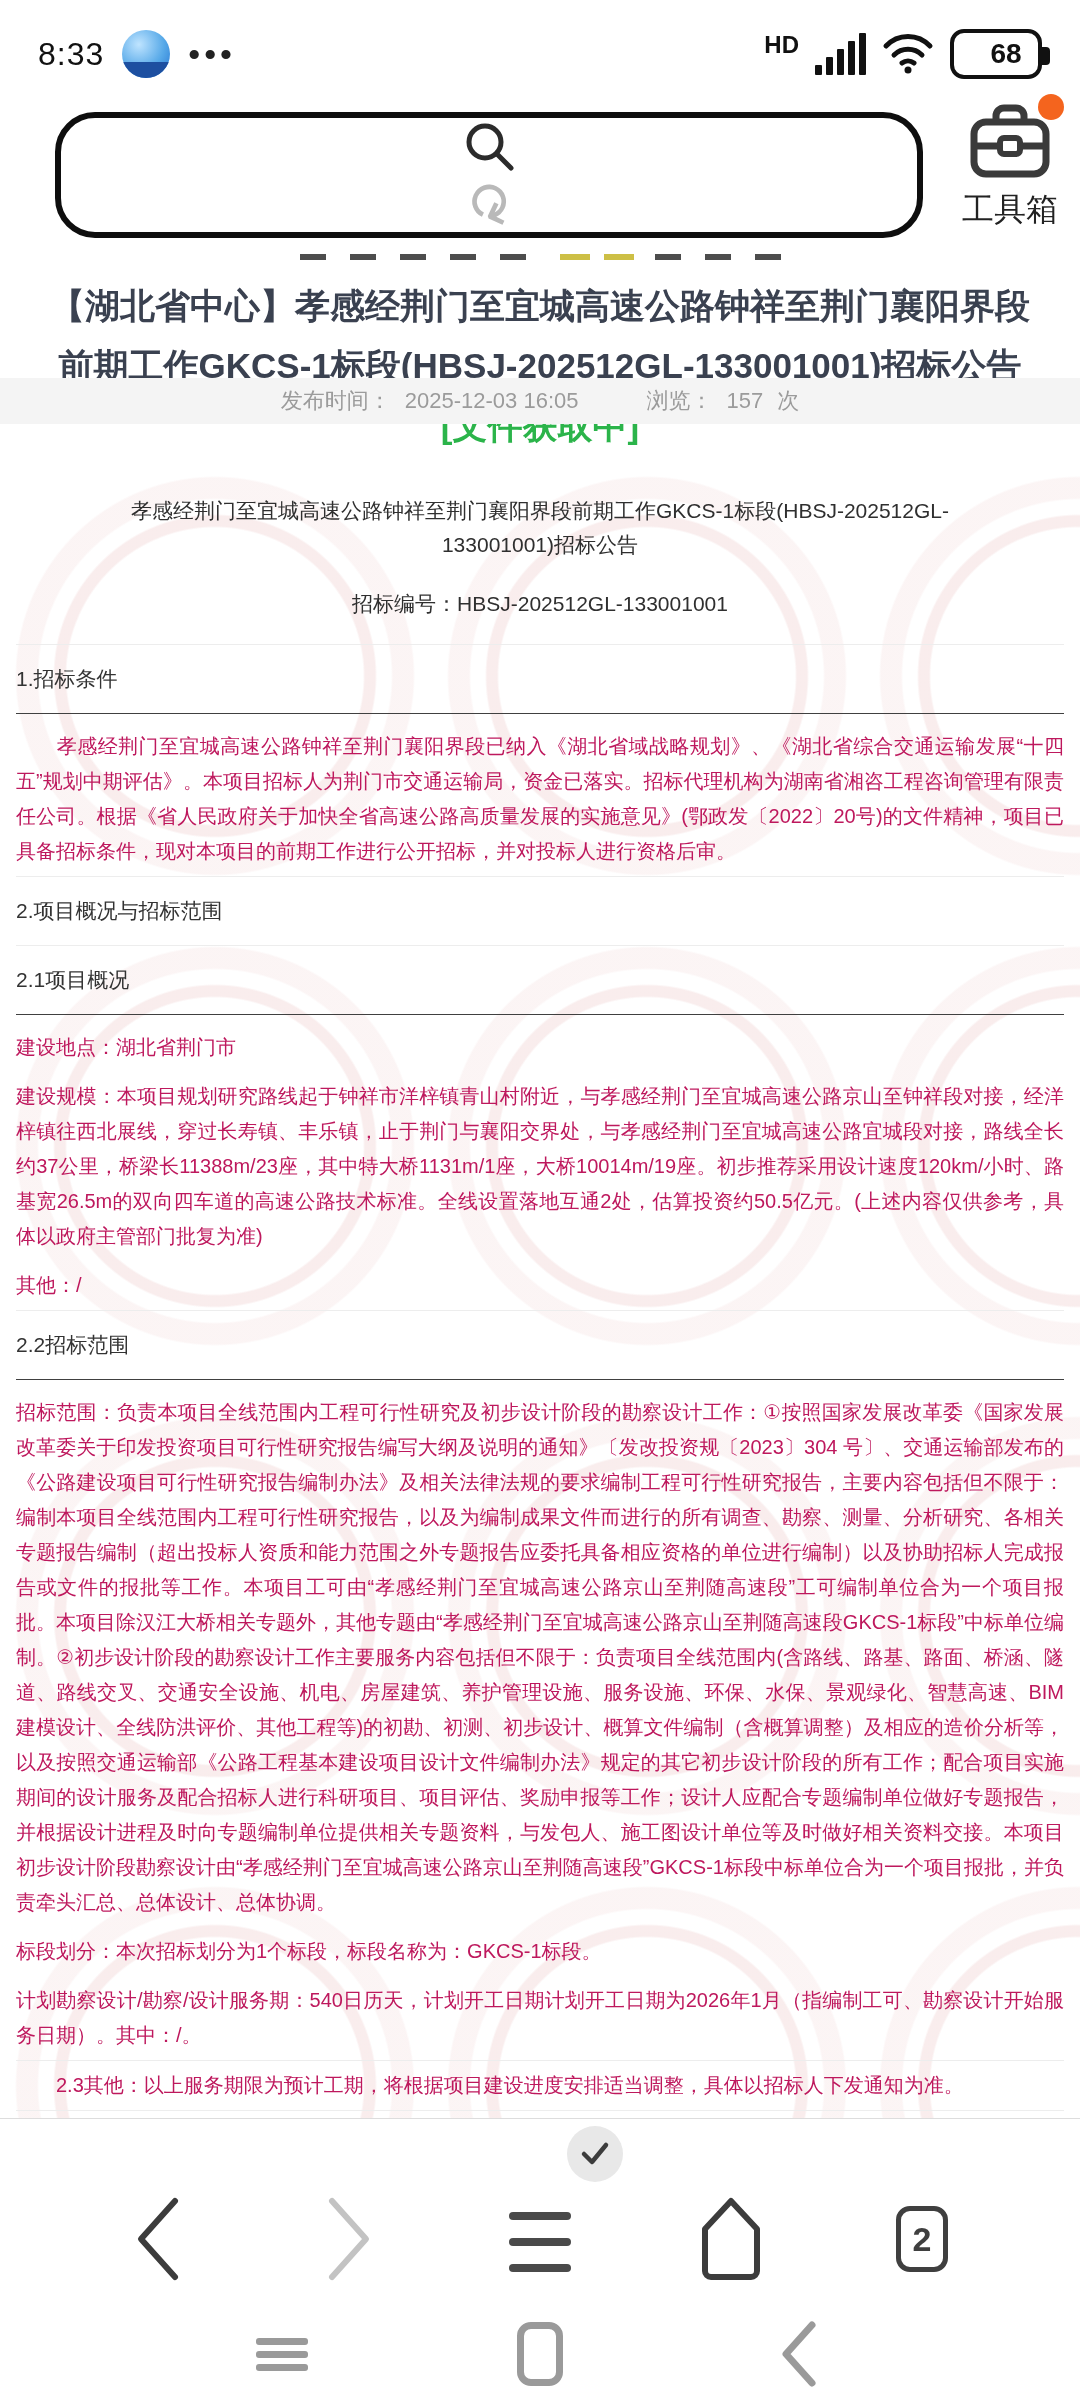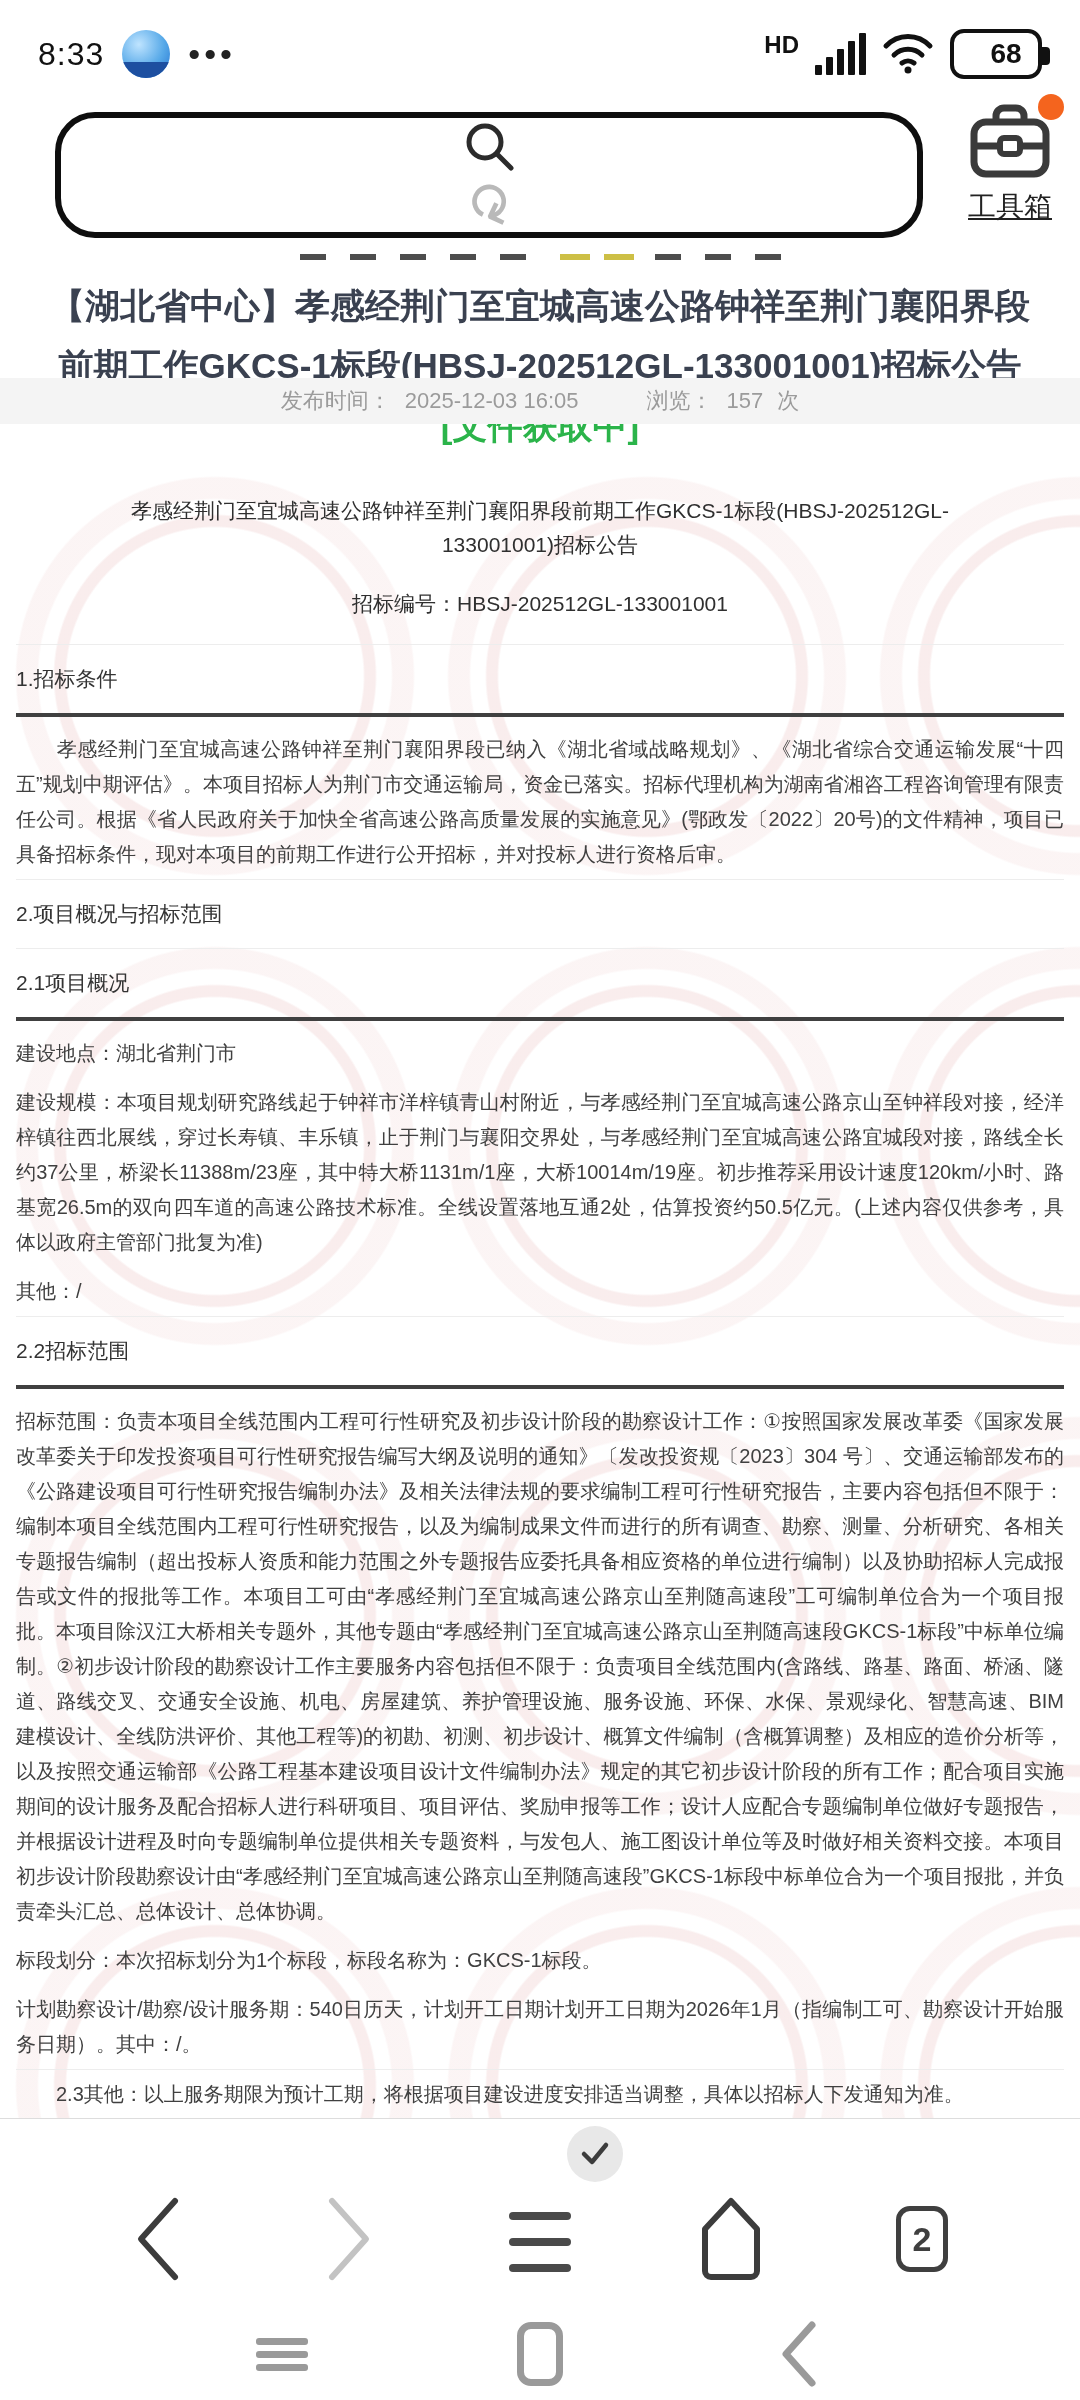--- a/index.html
+++ b/index.html
@@ -29,21 +29,21 @@
   
   .search-row{position:absolute;top:100px;left:0;width:100%;height:150px;}
   .search-pill{position:absolute;left:55px;top:12px;width:868px;height:126px;border:6px solid #0e0e0e;
                border-radius:40px;background:#fff;display:flex;align-items:center;padding:0 30px;flex-direction:column;}
   .search-pill .q-text{flex:1;font-size:46px;color:#1c1c1c;white-space:nowrap;overflow:hidden;
                        text-overflow:ellipsis;margin-left:22px;}
   .refresh{font-size:56px;color:#b9b9b9;transform:rotate(70deg);line-height:1;}
   .toolbox{position:absolute;left:945px;top:4px;width:130px;text-align:center;}
   .toolbox .tb-ic{position:relative;display:inline-block;}
   .tb-dot{position:absolute;right:-12px;top:-10px;width:26px;height:26px;border-radius:50%;background:#f4641e;}
-  .tb-label{font-size:28px;color:#222;margin-top:6px;text-decoration:underline;}
+  .tb-label{font-size:32px;color:#222;margin-top:6px;}
 
   
   .cutoff{position:absolute;top:254px;height:6px;background:repeating-linear-gradient(90deg,#4d4d4d 0 26px,transparent 26px 50px);}
   .cutoff.c1{left:300px;width:250px;}
   .cutoff.c2{left:655px;width:140px;}
   .cutoff.cy{left:560px;width:80px;background:repeating-linear-gradient(90deg,#cdbf45 0 30px,transparent 30px 44px);}
 
   
   .art-title{position:absolute;top:276px;left:38px;width:1004px;text-align:center;
              font-size:35px;font-weight:700;color:#3a4150;line-height:60px;}
@@ -58,22 +58,22 @@
   .doc .wm{position:absolute;inset:0;pointer-events:none;
      background-image:radial-gradient(circle at 215px 230px, transparent 148px, rgba(198,78,78,.10) 150px,
         rgba(198,78,78,.10) 160px, transparent 162px, transparent 176px, rgba(198,78,78,.06) 178px,
         rgba(198,78,78,.06) 198px, transparent 200px);
      background-size:432px 470px;}
   .doc-inner{position:relative;}
   .doc-title{text-align:center;font-size:21px;color:#2f2f2f;line-height:34px;padding:0 60px;}
   .bid-no{text-align:center;font-size:21px;color:#2f2f2f;margin-top:28px;padding-bottom:26px;}
   .doc-section{border-top:1px solid #ededed;}
   .sec-heading{font-size:21px;color:#333;padding:20px 0;}
-  .sec-heading.has-body{border-bottom:4px solid #404040;margin-bottom:8px;}
-  .para{font-size:20px;color:#404040;line-height:35px;padding:7px 0;text-align:justify;}
+  .sec-heading.has-body{border-bottom:1px solid #404040;margin-bottom:8px;}
+  .para{font-size:20px;color:#be185d;line-height:35px;padding:7px 0;text-align:justify;}
   .page-cut{position:absolute;top:2118px;left:0;width:100%;height:1px;background:#ddd;}
 
   
   .check-badge{position:absolute;top:2126px;left:567px;width:56px;height:56px;border-radius:50%;
                background:#e8e8e8;display:flex;align-items:center;justify-content:center;z-index:3;}
   .check-badge svg{display:block;}
   .browser-nav{position:absolute;top:2168px;left:0;width:100%;height:142px;
                display:flex;align-items:center;justify-content:space-between;padding:0 110px;z-index:2;}
   .bn-btn{width:96px;height:96px;display:flex;align-items:center;justify-content:center;}
   .tab-box{position:relative;width:52px;height:66px;border:5px solid #3f3f3f;border-radius:14px;

